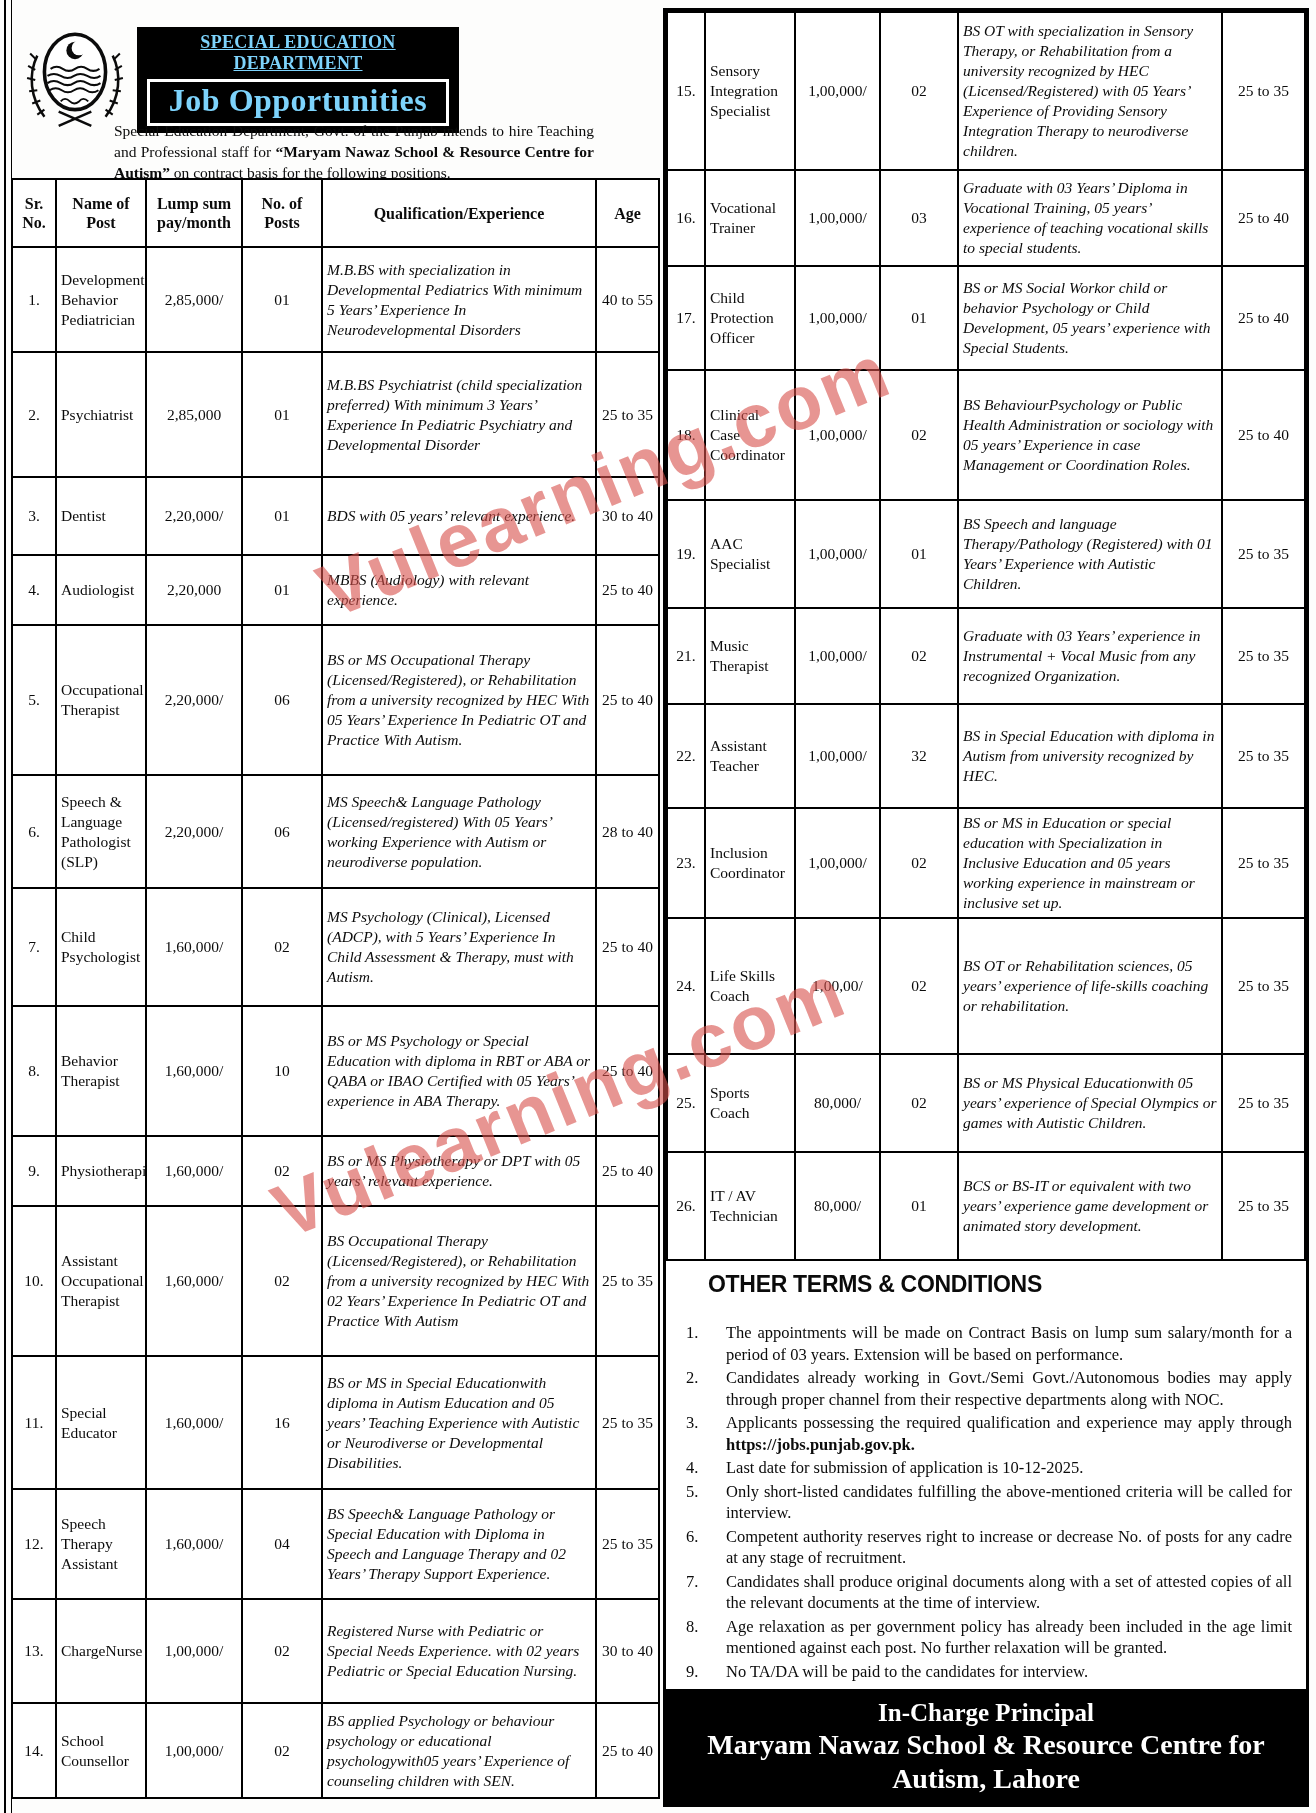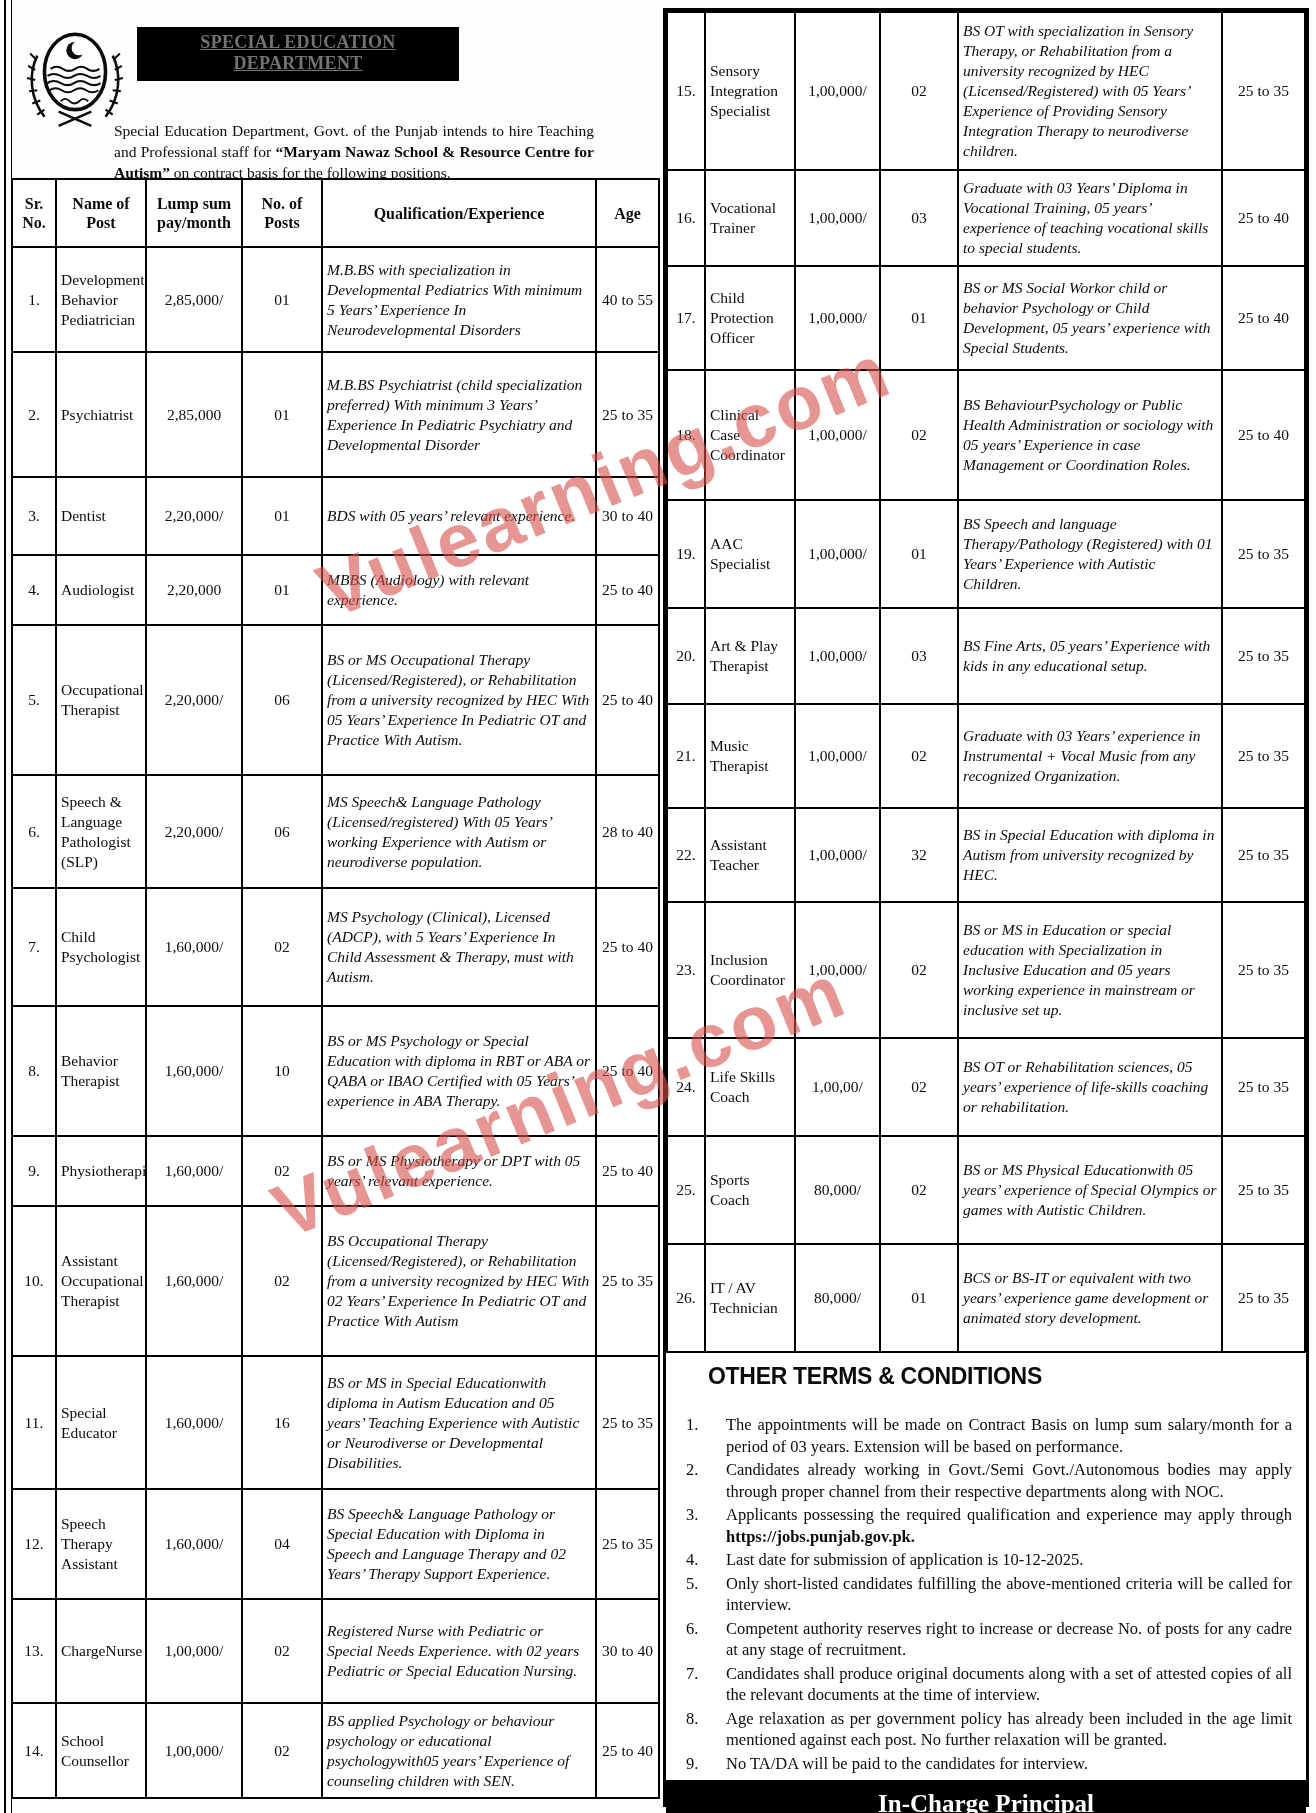--- a/index.html
+++ b/index.html
@@ -7,21 +7,21 @@
     width:1316px;height:1813px;position:relative;background:#fdfdfc;
     font-family:"Liberation Serif", serif;color:#0b0b0b;overflow:hidden;
   }
   
   .left-rule{position:absolute;left:4px;top:0;width:5px;height:1813px;
     border-left:2px solid #000;border-right:1px solid #000;}
 
   
   .logo-wrap{position:absolute;left:22px;top:24px;width:106px;height:108px;}
   .banner{position:absolute;left:137px;top:27px;width:322px;box-sizing:border-box;
-    background:#000;color:#737373;text-align:center;padding:5px 6px 7px;}
+    background:#000;color:#7dd3fc;text-align:center;padding:5px 6px 7px;}
   .banner-dept{font-size:18px;font-weight:bold;text-decoration:underline;letter-spacing:.3px;}
   .banner-box{border:3px solid #fff;margin:5px 4px 0;padding:0 6px 4px;
     font-size:32px;font-weight:bold;letter-spacing:.5px;}
   .intro{position:absolute;left:48px;top:104px;width:546px;font-size:15.5px;
     line-height:21px;text-align:justify;}
   .intro .indent{float:left;width:66px;height:44px;}
 
   
   table.jobs{border-collapse:collapse;table-layout:fixed;background:#fff;}
   table.jobs th,table.jobs td{border:2px solid #000;padding:4px 4px;
@@ -113,20 +113,21 @@
       <path d="M25 50 q6 -4 13 0 t13 0 t13 0 t13 0"></path>
       <path d="M25 57 q6 -4 13 0 t13 0 t13 0 t13 0"></path>
       <path d="M27 64 q6 -4 12 0 t12 0 t12 0 t12 0"></path>
     </g>
     <path d="M38 75 q4 -5 9 0 q4 4 9 0 q4 -5 9 0" fill="none" stroke="#0b0b0b" stroke-width="1.8"></path>
   </svg>
 </div>
 
 <div class="banner">
   <div class="banner-dept">SPECIAL EDUCATION DEPARTMENT</div>
+  <div class="banner-box">Job Opportunities</div>
 </div>
 
 <p class="intro"><span class="indent"></span><span>Special Education Department, Govt. of the Punjab intends to hire Teaching and Professional staff for </span><b>“Maryam Nawaz School &amp; Resource Centre for Autism”</b><span> on contract basis for the following positions.</span></p>
 
 <div class="left-table-wrap">
 <table class="jobs lt">
   <colgroup>
         <col style="width:44px">
         <col style="width:90px">
         <col style="width:96px">
@@ -306,28 +307,20 @@
         </tr>
       <tr>
           <td class="c-sr">19.</td>
           <td class="c-name">AAC Specialist</td>
           <td class="c-pay">1,00,000/</td>
           <td class="c-posts">01</td>
           <td class="c-qual">BS Speech and language Therapy/Pathology (Registered) with 01 Years’ Experience with Autistic Children.</td>
           <td class="c-age">25 to 35</td>
         </tr>
       <tr>
-          <td class="c-sr">20.</td>
-          <td class="c-name">Art &amp; Play Therapist</td>
-          <td class="c-pay">1,00,000/</td>
-          <td class="c-posts">03</td>
-          <td class="c-qual">BS Fine Arts, 05 years’ Experience with kids in any educational setup.</td>
-          <td class="c-age">25 to 35</td>
-        </tr>
-      <tr>
           <td class="c-sr">21.</td>
           <td class="c-name">Music Therapist</td>
           <td class="c-pay">1,00,000/</td>
           <td class="c-posts">02</td>
           <td class="c-qual">Graduate with 03 Years’ experience in Instrumental + Vocal Music from any recognized Organization.</td>
           <td class="c-age">25 to 35</td>
         </tr>
       <tr>
           <td class="c-sr">22.</td>
           <td class="c-name">Assistant Teacher</td>

